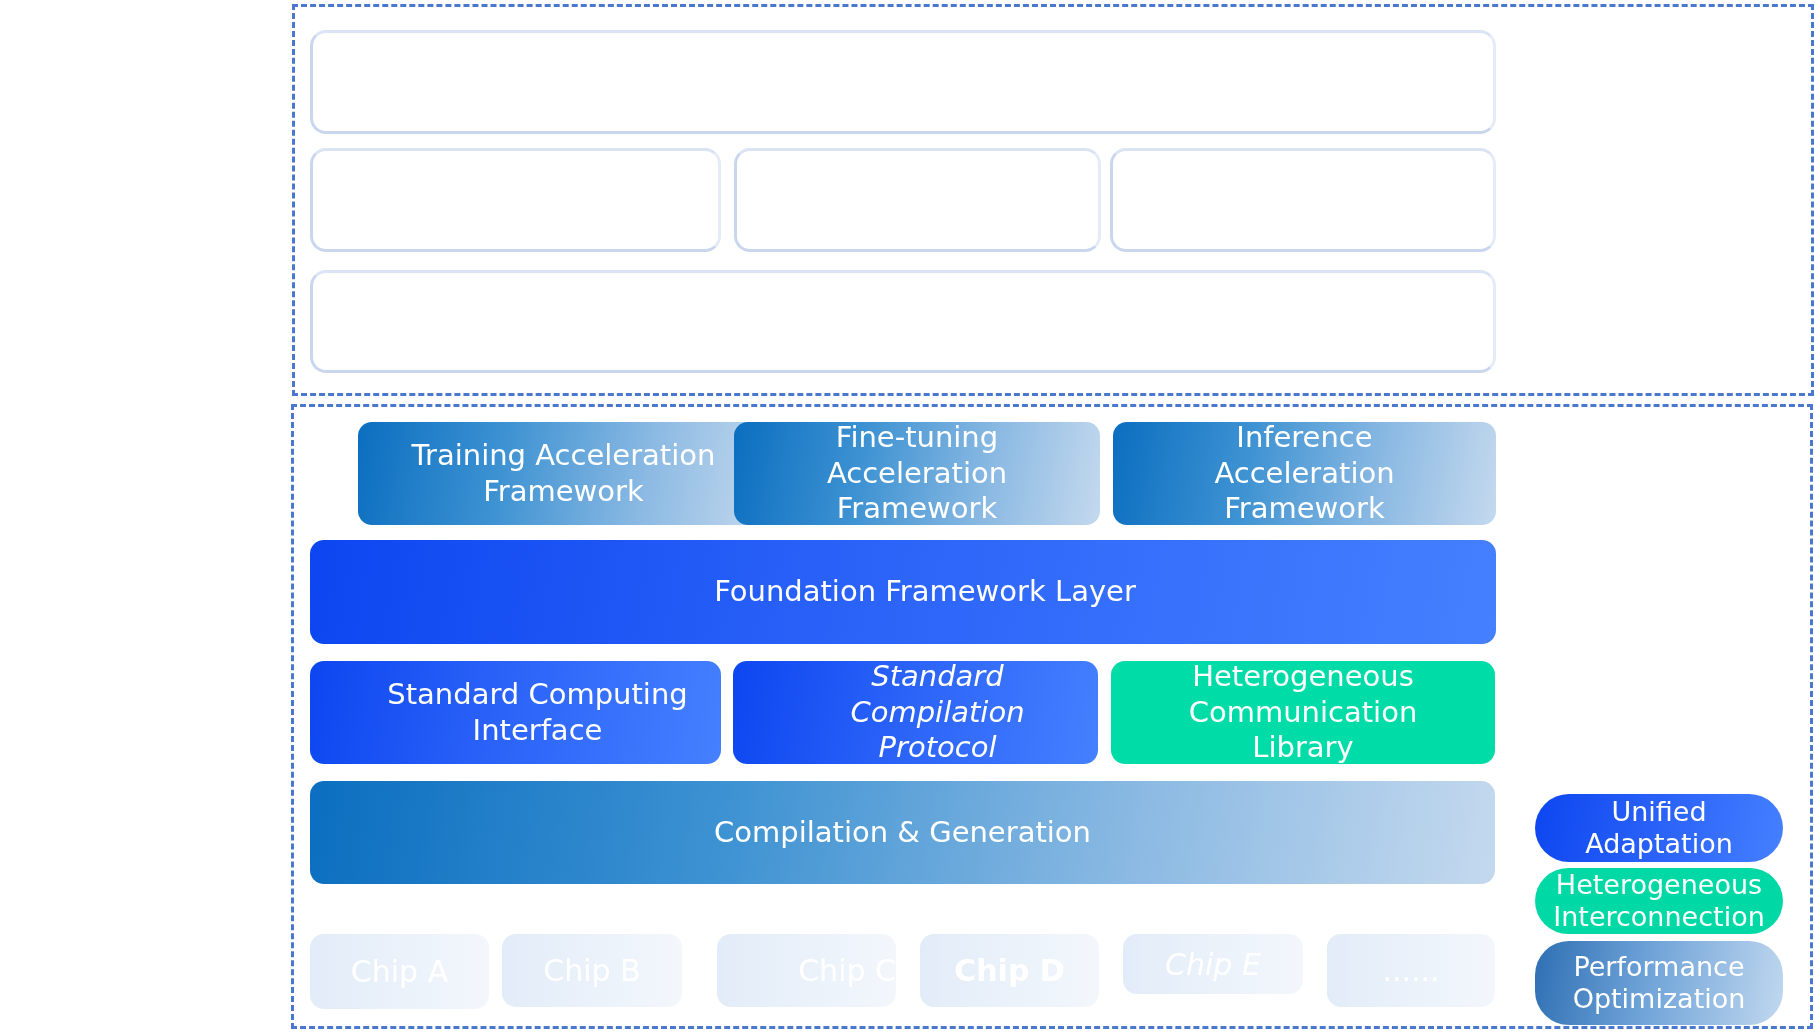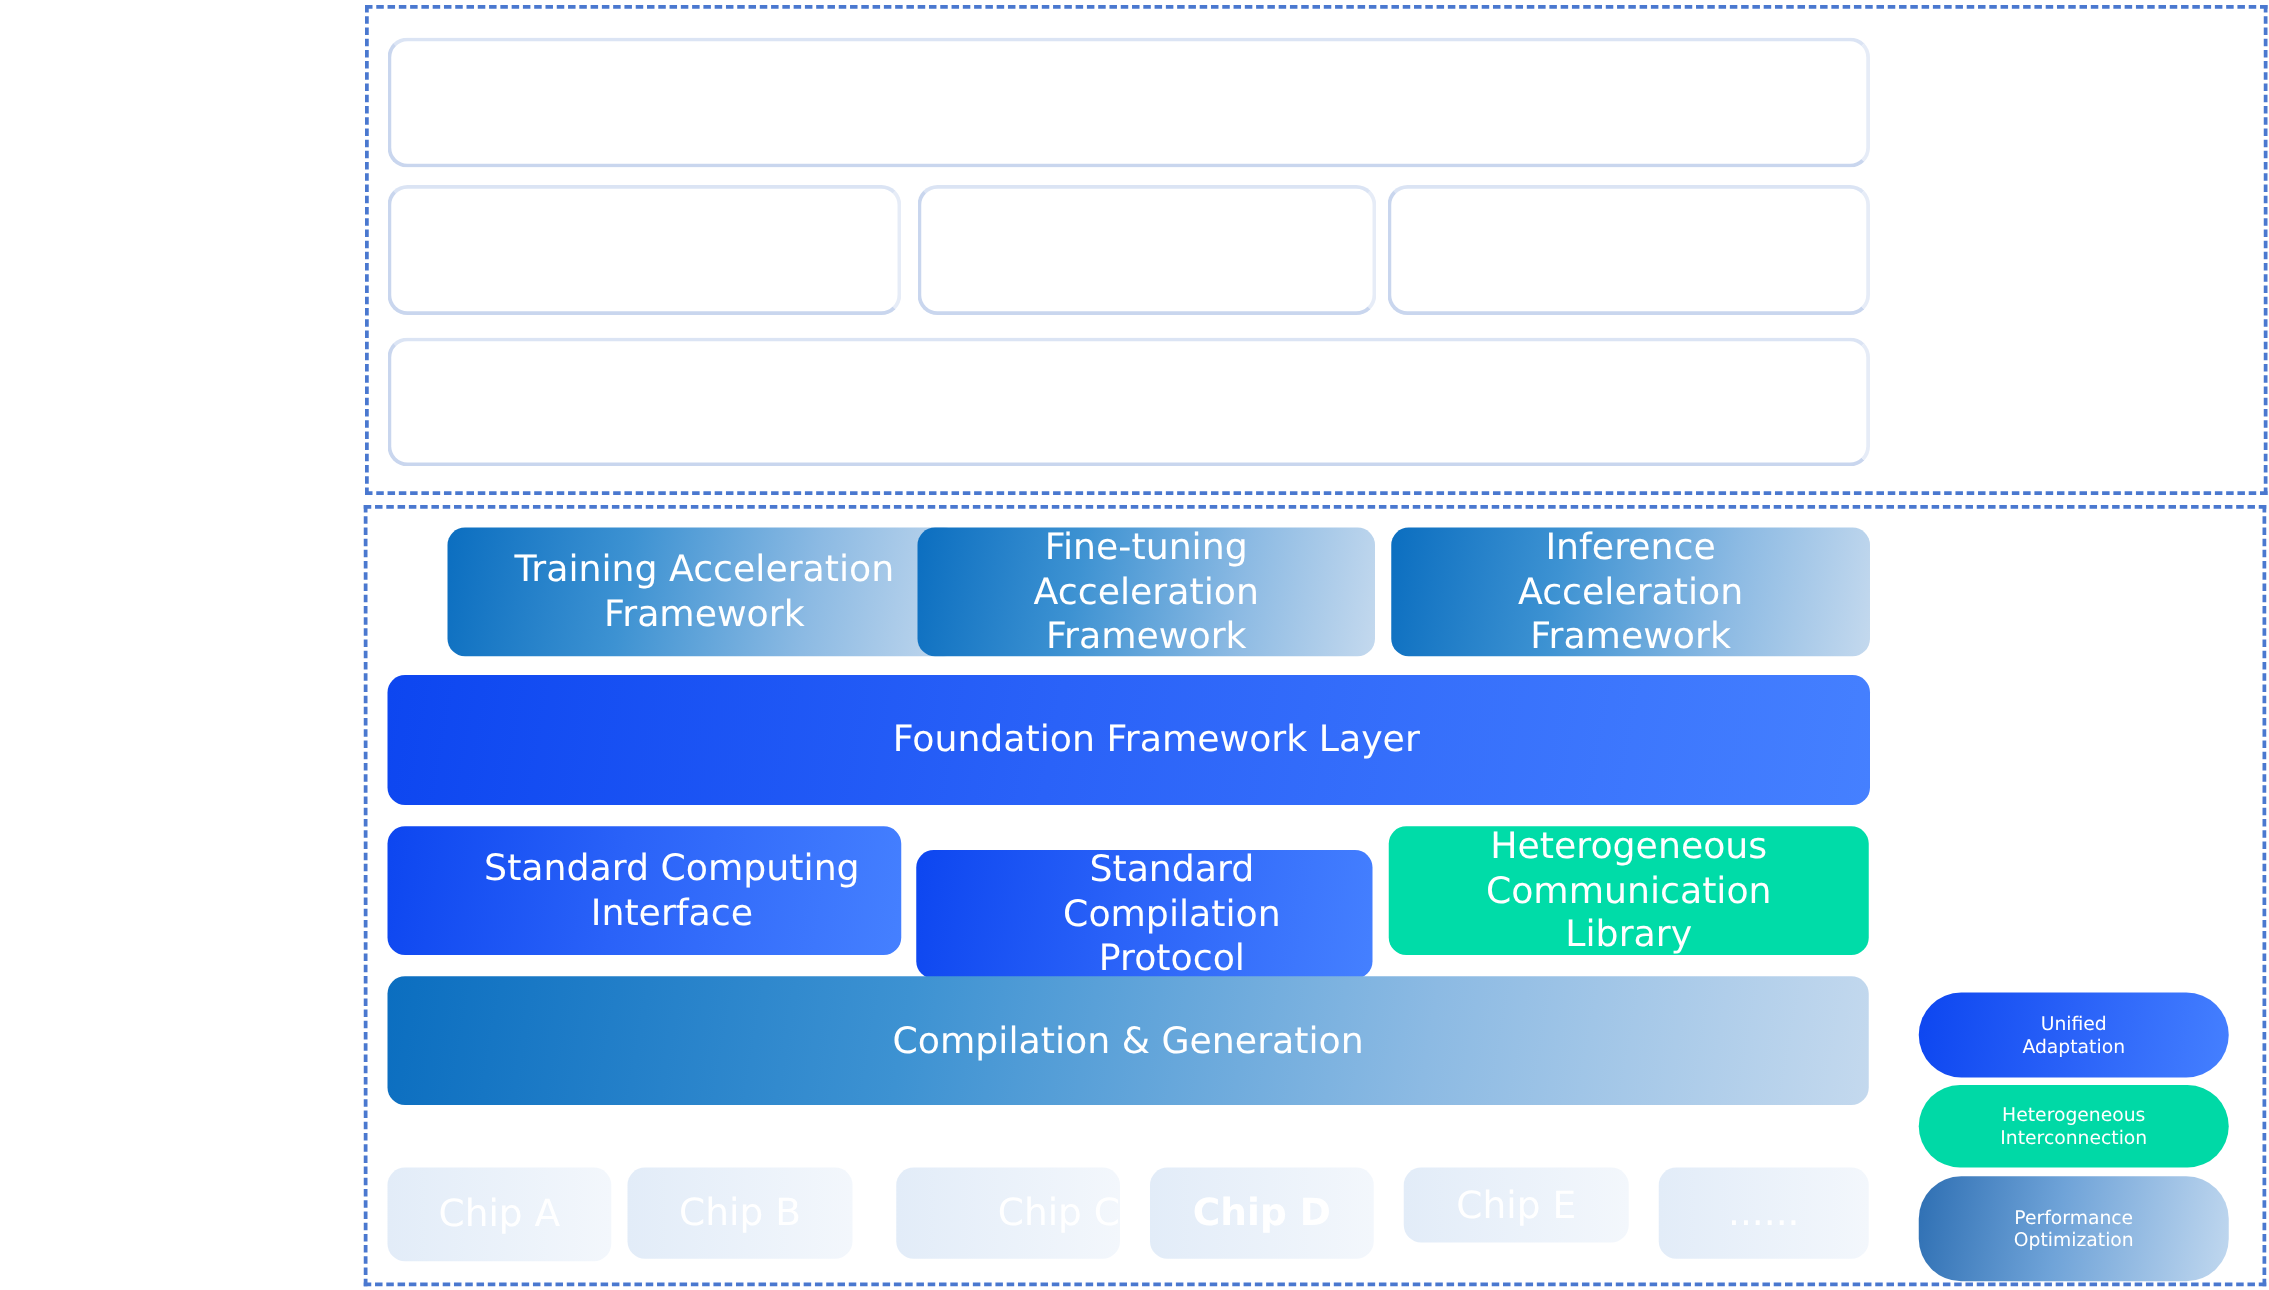--- a/index.html
+++ b/index.html
@@ -16,21 +16,21 @@
   .block span { display:block; white-space:pre-line; }
   .grad-teal { background:linear-gradient(100deg,#0b6ec0 0%,#3d92d2 35%,#8cbae3 70%,#c4d9ee 100%); }
   .grad-blue { background:linear-gradient(100deg,#0d46f0 0%,#2a62f8 45%,#4580ff 100%);padding-left:44px; }
   .grad-green { background:#00dca8; }
   .chip { position:absolute; box-sizing:border-box; border-radius:14px;
           background:linear-gradient(90deg,#e2ecf8 0%,#f3f7fc 100%);
           display:flex; align-items:center; justify-content:center;
           color:#ffffff; font-size:30px; font-weight:500; }
   .pill { position:absolute; box-sizing:border-box; border-radius:34px;
           display:flex; align-items:center; justify-content:center; text-align:center;
-          color:#ffffff; font-size:15px; line-height:1.2; }
+          color:#ffffff; font-size:27px; line-height:1.2; }
   .pill span { white-space:pre-line; display:block; }
   .f29 { font-size:29px; }
 </style>
 </head>
 <body>
 
 <div class="dashed" style="left:292px; top:4px; width:1522px; height:392px;"></div>
 
 <div class="ghost fade-r" style="left:310px; top:30px; width:1186px; height:104px;"></div>
 <div class="ghost fade-r" style="left:310px; top:148px; width:411px; height:104px;"></div>
@@ -56,21 +56,21 @@
 </div>
 
 <div class="block grad-blue f29" style="left:310px; top:540px; width:1186px; height:104px;">
   <span>Foundation Framework Layer</span>
 </div>
 
 <div class="block grad-blue f29" style="left:310px; top:661px; width:411px; height:103px;">
   <span>Standard Computing
 Interface</span>
 </div>
-<div class="block grad-blue f29" style="left:733px; top:680px; width:365px; height:103px;">
+<div class="block grad-blue f29" style="left:733px; top:661px; width:365px; height:103px;font-style:italic;">
   <span>Standard
 Compilation
 Protocol</span>
 </div>
 <div class="block grad-green f29" style="left:1111px; top:661px; width:384px; height:103px;">
   <span>Heterogeneous
 Communication
 Library</span>
 </div>
 
@@ -83,21 +83,21 @@
 </div>
 <div class="chip" style="left:502px; top:934px; width:180px; height:73px;">
   <span>Chip B</span>
 </div>
 <div class="chip" style="left:717px; top:934px; width:179px; height:73px;justify-content:flex-end;">
   <span>Chip C</span>
 </div>
 <div class="chip" style="left:920px; top:934px; width:179px; height:73px;font-weight:bold;">
   <span>Chip D</span>
 </div>
-<div class="chip" style="left:1123px; top:934px; width:180px; height:60px;">
+<div class="chip" style="left:1123px; top:934px; width:180px; height:60px;font-style:italic;">
   <span>Chip E</span>
 </div>
 <div class="chip" style="left:1327px; top:934px; width:168px; height:73px;">
   <span>......</span>
 </div>
 
 <div class="pill" style="left:1535px; top:794px; width:248px; height:68px; background:linear-gradient(100deg,#0d46f0 0%,#2a62f8 50%,#4580ff 100%);">
   <span>Unified
 Adaptation</span>
 </div>

